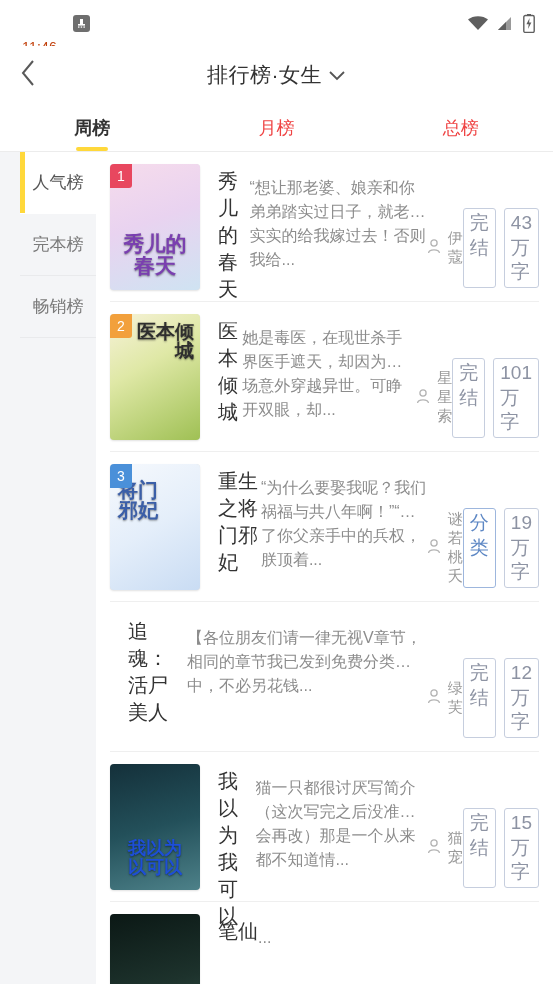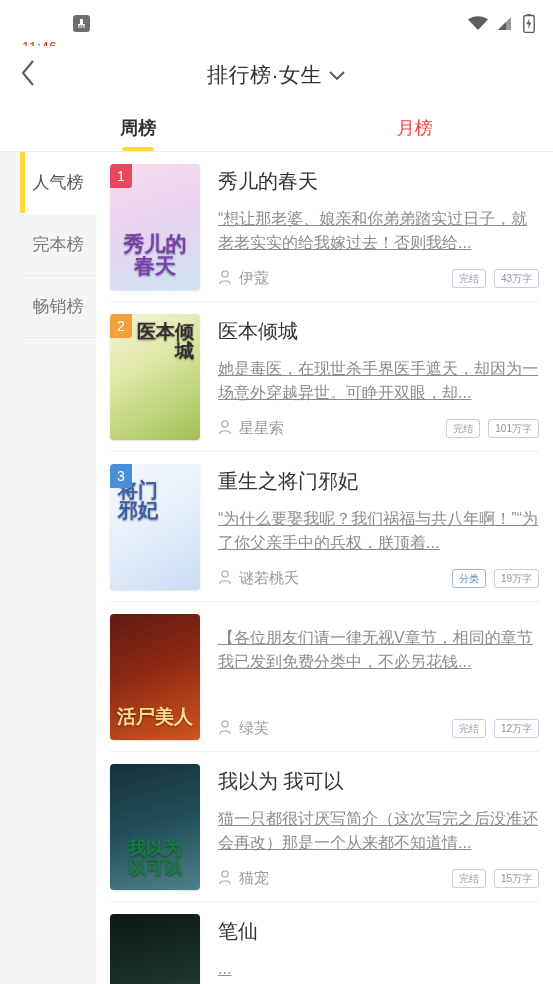--- a/index.html
+++ b/index.html
@@ -102,31 +102,31 @@
     position:absolute; left:0; right:0; bottom: 14px; text-align:center;
     font-size: 21px; font-weight: bold; line-height: 1.02;
     text-shadow: 0 1px 2px rgba(0,0,0,.45);
     white-space: pre-line;
   }
   .rank-badge {
     position: absolute; left: 0; top: 0; width: 22px; height: 24px;
     display: flex; align-items: center; justify-content: center;
     color: #fff; font-size: 14px; border-bottom-right-radius: 3px;
   }
-  .info { flex: 1 1 auto; min-width: 0; padding-left: 18px; display: flex; flex-direction: column; }
+  .info { flex: 1 1 auto; min-width: 0; padding-left: 18px; display: flex; flex-direction: row; }
   .b-title { font-size: 20px; color: #333; margin-top: 4px; }
   .b-desc {
     font-size: 16px; color: #8c8c8c; line-height: 1.5; margin-top: 12px;
-    display: -webkit-box; -webkit-line-clamp: 2; -webkit-box-orient: vertical; overflow: hidden; text-decoration: underline;
+    display: -webkit-box; -webkit-line-clamp: 2; -webkit-box-orient: vertical; overflow: hidden;
   }
   .b-foot { margin-top: auto; margin-bottom: 14px; display: flex; align-items: center; }
   .author { display:flex; align-items:center; gap: 7px; font-size: 15px; color: #9a9a9a; }
   .tags { margin-left: auto; display: flex; gap: 8px; }
   .tag {
-    font-size: 10px; padding: 2px 6px; border-radius: 3px;
+    font-size: 19px; padding: 2px 6px; border-radius: 3px;
     border: 1px solid #c6cede; color: #8d93a3; line-height: 1.3;
   }
   .tag.blue { border-color: #9db6dd; color: #5d87c4; }
 </style>
 </head>
 <body>
 
 <div class="phone">
 
   <div class="statusbar">
@@ -180,20 +180,23 @@
     </div>
   </div>
 
   <div class="tabs">
     <div class="tab active">
       <span class="tab-label">周榜</span>
     </div>
     <div class="tab">
       <span class="tab-label">月榜</span>
     </div>
+    <div class="tab">
+      <span class="tab-label">总榜</span>
+    </div>
   </div>
 
   <div class="body">
 
     <div class="sidebar">
       <div class="side-item active">
         <span>人气榜</span>
       </div>
       <div class="side-item">
         <span>完本榜</span>
@@ -283,25 +286,22 @@
             </span>
             <span class="tags">
               <span class="tag blue">分类</span>
               <span class="tag">19万字</span>
             </span>
           </div>
         </div>
       </div>
 
       <div class="book">
-        <div class="cover">
-          <div class="art" style="background:linear-gradient(160deg,#5e1a12 0%,#8e2a14 45%,#d2551d 100%);"></div>
-          <div class="cover-title" style="color:#ffe08a; font-size:19px;">活尸美人</div>
-        </div>
-        <div class="info">
+        <div class="info">
+          <div class="b-title">追魂：活尸美人</div>
           <div class="b-desc">【各位朋友们请一律无视V章节，相同的章节我已发到免费分类中，不必另花钱...</div>
           <div class="b-foot">
             <span class="author">
               <span>
                 <svg width="14" height="15" viewBox="0 0 14 15">
                     <circle cx="7" cy="4" r="3.1" fill="none" stroke="#b4b4b4" stroke-width="1.3"></circle>
                     <path d="M1.6 14 C1.6 9.8, 12.4 9.8, 12.4 14" fill="none" stroke="#b4b4b4" stroke-width="1.3"></path>
                   </svg>
               </span>
               <span>绿芙</span>
@@ -310,21 +310,21 @@
               <span class="tag">完结</span>
               <span class="tag">12万字</span>
             </span>
           </div>
         </div>
       </div>
 
       <div class="book">
         <div class="cover">
           <div class="art" style="background:linear-gradient(165deg,#14303a 0%,#23505a 50%,#4d8189 100%);"></div>
-          <div class="cover-title" style="color:#15803d; font-size:18px;">我以为
+          <div class="cover-title" style="color:#1d4ed8; font-size:18px;">我以为
 以可以</div>
         </div>
         <div class="info">
           <div class="b-title">我以为 我可以</div>
           <div class="b-desc">猫一只都很讨厌写简介（这次写完之后没准还会再改）那是一个从来都不知道情...</div>
           <div class="b-foot">
             <span class="author">
               <span>
                 <svg width="14" height="15" viewBox="0 0 14 15">
                     <circle cx="7" cy="4" r="3.1" fill="none" stroke="#b4b4b4" stroke-width="1.3"></circle>

